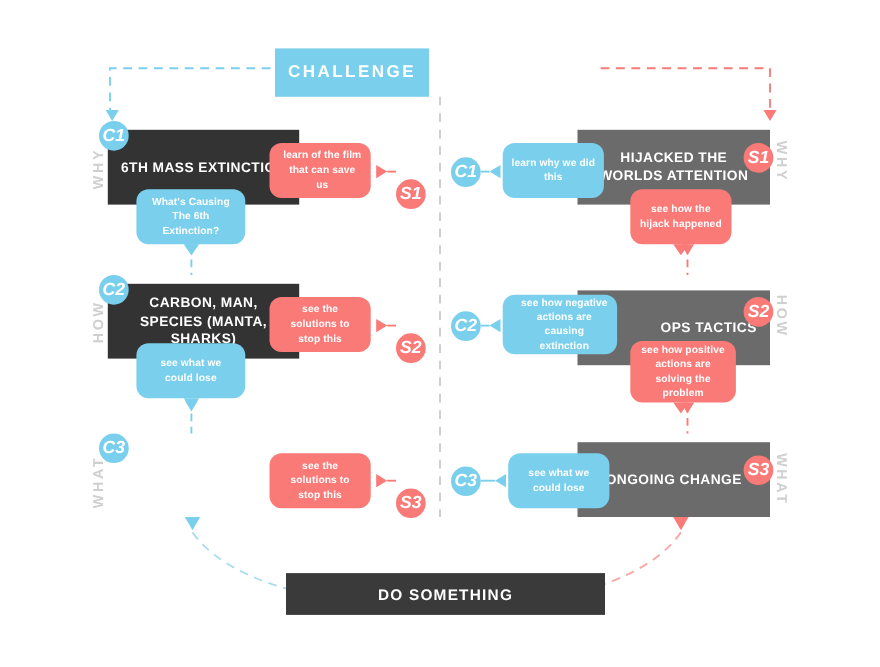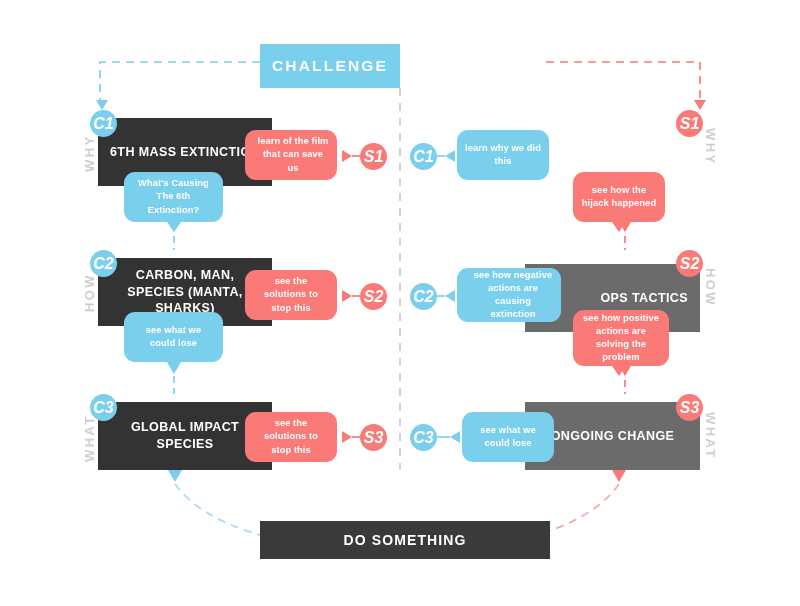--- a/index.html
+++ b/index.html
@@ -8,21 +8,21 @@
     background:#ffffff;
     font-family:"Liberation Sans","DejaVu Sans",sans-serif;
     overflow:hidden;
   }
   #stage{position:relative;width:800px;height:606px;}
   svg.layer{position:absolute;left:0;top:0;width:800px;height:606px;pointer-events:none;}
 
   
   .hdr{position:absolute;top:44px;height:44px;display:flex;align-items:center;justify-content:center;
        color:#ffffff;font-size:15.5px;font-weight:bold;letter-spacing:2.2px;}
-  #hdr-challenge{left:260px;width:140px;background:#7ad0ec;}
+  #hdr-challenge{left:250px;width:140px;background:#7ad0ec;}
   #hdr-solution{left:400px;width:146px;background:#fa7a78;}
 
   
   .stagebox{position:absolute;display:flex;align-items:center;justify-content:center;
             text-align:center;color:#ffffff;font-weight:bold;font-size:12.5px;line-height:1.33;
             letter-spacing:.4px;}
   .stagebox.left{background:#333333;left:98px;width:174px;}
   .stagebox.right{background:#6b6b6b;left:525px;width:175px;}
   .stagebox .txt{padding:0 12px;}
 
@@ -51,21 +51,21 @@
   #bub-s1r{left:573px;top:172px;width:92px;height:50px;}
   #bub-s2{left:457px;top:268px;width:104px;height:54px;padding-left:16px;}
   #bub-s2r{left:573px;top:310px;width:96px;height:56px;}
   #bub-s3{left:462px;top:412px;width:92px;height:50px;}
 
   
   .badge{position:absolute;width:27px;height:27px;border-radius:50%;
          display:flex;align-items:center;justify-content:center;
          color:#ffffff;font-size:16px;font-weight:bold;font-style:italic;}
   .badge.blue{background:#7ad0ec;}
-  .badge.red{background:#fa7a78;}
+  .badge.red{background:#fa7a78;margin-top:20px;}
 
   #badge-c1{left:90px;top:110px;}
   #badge-c2{left:90px;top:250px;}
   #badge-c3{left:90px;top:394px;}
   #badge-s1{left:676px;top:110px;}
   #badge-s2{left:676px;top:250px;}
   #badge-s3{left:676px;top:394px;}
 
   #badge-s1m{left:360px;top:143px;}
   #badge-s2m{left:360px;top:283px;}
@@ -146,24 +146,24 @@
   <div class="hdr" id="hdr-challenge">
     <span>CHALLENGE</span>
   </div>
 
   <div class="stagebox left" id="box-c1">
     <span class="txt">6TH MASS EXTINCTION</span>
   </div>
   <div class="stagebox left" id="box-c2">
     <span class="txt">CARBON, MAN, SPECIES (MANTA, SHARKS)</span>
   </div>
-  <div class="stagebox left" id="box-c3">
-    <span class="txt">GLOBAL IMPACT SPECIES</span>
-  </div>
-
+
+  <div class="stagebox right" id="box-s1">
+    <span class="txt">HIJACKED THE WORLDS ATTENTION</span>
+  </div>
   <div class="stagebox right" id="box-s2">
     <span class="txt">OPS TACTICS</span>
   </div>
   <div class="stagebox right" id="box-s3">
     <span class="txt">ONGOING CHANGE</span>
   </div>
 
   <div class="bubble blue" id="bub-c1">What's Causing The 6th Extinction?</div>
   <div class="bubble red" id="bub-c1r">learn of the film that can save us</div>
 

